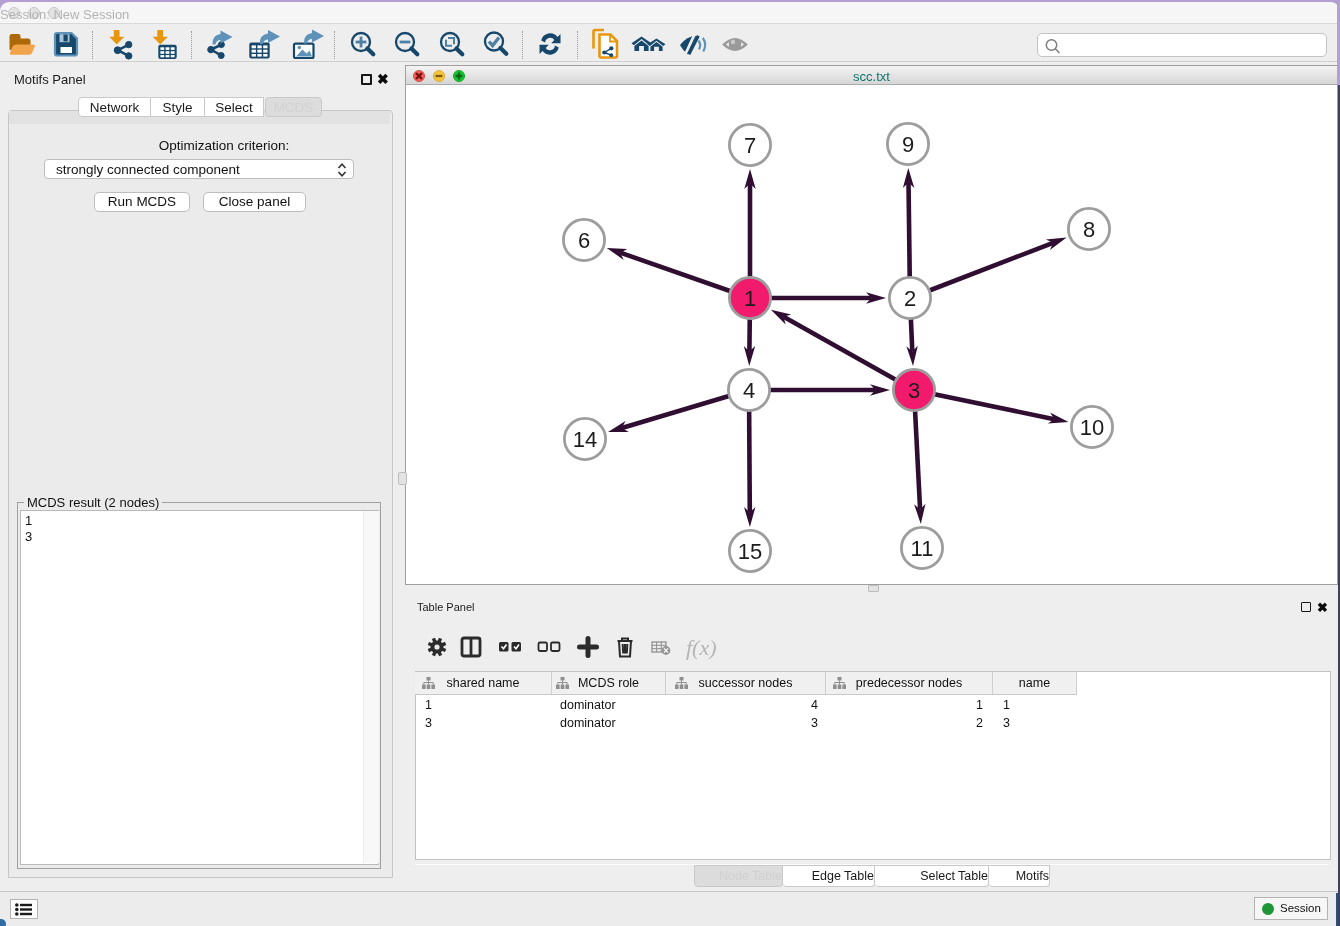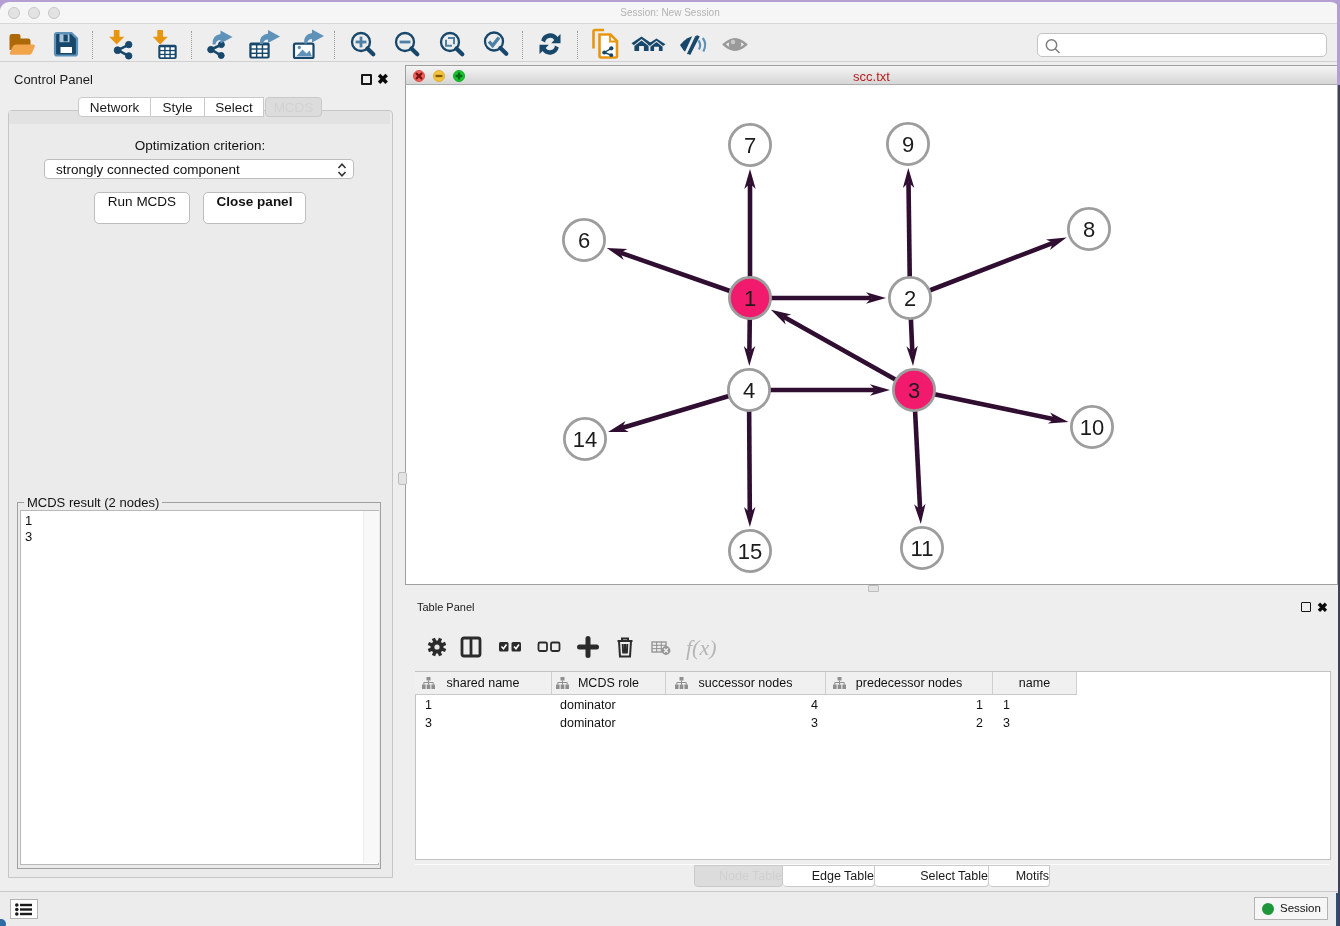--- a/index.html
+++ b/index.html
@@ -4,48 +4,48 @@
 <style>
 html,body{margin:0;padding:0;}
 body{width:1340px;height:926px;position:relative;overflow:hidden;
  font-family:"Liberation Sans",sans-serif;background:#eeeeee;}
 .abs{position:absolute;}
 
 #purpletop{left:0;top:0;width:1340px;height:10px;background:#b49fd3;}
 #titlebar{left:0;top:2px;width:1340px;height:21px;background:#f6f6f6;
  border-bottom:1px solid #d8d8d8;border-radius:9px 9px 0 0;}
 .tl{width:12px;height:12px;border-radius:50%;background:#e3e3e3;border:1px solid #c8c8c8;top:7px;box-sizing:border-box;}
-#wintitle{left:0;top:7px;width:1340px;text-align:center;font-size:10px;color:#b3b3b3;}
+#wintitle{left:0;top:7px;width:1340px;font-size:13px;color:#b3b3b3;}
 #toolbar{left:0;top:24px;width:1340px;height:38px;background:#eeeeee;border-bottom:1px solid #d0d0d0;box-sizing:border-box;}
 .tsep{top:31px;width:0;height:28px;border-left:1px dotted #9a9a9a;}
 #searchbox{left:1037px;top:33px;width:288px;height:22px;background:#fff;border:1px solid #c3c3c3;border-radius:5px;}
 
 #cptitle{left:14px;top:72px;font-size:13px;color:#1c1c1c;}
 #cpfloat{left:361px;top:74px;width:11px;height:11px;border:2px solid #161616;box-sizing:border-box;border-radius:1px;}
 #cpclose{left:377px;top:71px;font-size:14px;font-weight:bold;color:#0a0a0a;}
 #cppane{left:8px;top:110px;width:383px;height:766px;background:#ebebeb;border:1px solid #c6c6c6;border-radius:4px 4px 0 0;}
 #cpband{left:9px;top:111px;width:381px;height:13px;background:#e2e2e2;}
 .tabw{position:absolute;top:97px;height:20px;background:#fff;border:1px solid #c9c9c9;
  box-sizing:border-box;text-align:center;font-size:13.5px;color:#1a1a1a;line-height:19px;}
 .tabsel{background:#dcdcdc;color:#d2d2d2;border-radius:4px;}
-#optlabel{left:0px;top:138px;width:400px;text-align:center;font-size:13.5px;color:#111;}
+#optlabel{left:0px;top:138px;width:400px;text-align:center;font-size:13.5px;color:#111;padding-left:24px;}
 #dropdown{left:44px;top:159px;width:310px;height:20px;background:#fff;border:1px solid #bdbdbd;border-radius:4px;
  font-size:13.5px;color:#111;line-height:19px;padding-left:11px;box-sizing:border-box;}
-.btn{position:absolute;top:192px;height:32px;background:#fff;border:1px solid #bdbdbd;border-radius:5px;
+.btn{position:absolute;top:192px;height:20px;background:#fff;border:1px solid #bdbdbd;border-radius:5px;
  box-sizing:border-box;text-align:center;font-size:13.5px;color:#111;line-height:18px;}
 #fieldset{left:17px;top:502px;width:364px;height:367px;border:1px solid #a0a0a0;box-sizing:border-box;}
 #fslegend{left:24px;top:495px;background:#ebebeb;font-size:13px;color:#111;padding:0 3px;}
 #fstext{left:20px;top:510px;width:359px;height:355px;background:#fff;border:1px solid #b9b9b9;box-sizing:border-box;
  font-size:13px;color:#111;line-height:15.5px;padding:2px 0 0 4px;}
 #fsscroll{left:363px;top:511px;width:15px;height:352px;background:#f8f8f8;border-left:1px solid #ededed;}
 
 #netwin{left:405px;top:65px;width:933px;height:520px;background:#fff;border:1px solid #9f9f9f;box-sizing:border-box;}
 #nettitle{left:405px;top:65px;width:933px;height:20px;
  background:linear-gradient(#f4f4f4,#d6d6d6);border:1px solid #9f9f9f;border-bottom:1px solid #ababab;box-sizing:border-box;}
-#netname{left:405px;top:69px;width:933px;text-align:center;font-size:13px;color:#b91c1c;}
+#netname{left:405px;top:69px;width:933px;text-align:center;font-size:13px;color:#0f766e;}
 .mac{width:12px;height:12px;border-radius:50%;top:70px;box-sizing:border-box;}
 
 #tptitle{left:417px;top:601px;font-size:11px;color:#1c1c1c;}
 #tpfloat{left:1301px;top:602px;width:10px;height:10px;border:1.8px solid #161616;box-sizing:border-box;border-radius:1px;}
 #tpclose{left:1317px;top:600px;font-size:13px;font-weight:bold;color:#0a0a0a;}
 #tbl{left:415px;top:671px;width:914px;height:187px;background:#fff;border:1px solid #c2c2c2;}
 .th{position:absolute;top:672px;height:23px;background:#f0f0f0;border-right:1px solid #cfcfcf;border-bottom:1px solid #c9c9c9;
  box-sizing:border-box;text-align:center;font-size:12.5px;color:#111;line-height:23px;}
 .td{position:absolute;font-size:12.5px;color:#111;height:18px;line-height:18px;}
 .btab{position:absolute;top:865px;height:22px;background:#fff;border:1px solid #c9c9c9;box-sizing:border-box;
@@ -165,38 +165,38 @@
 <div class="abs tsep" style="left:191px;"></div>
 <div class="abs tsep" style="left:334px;"></div>
 <div class="abs tsep" style="left:522px;"></div>
 <div class="abs tsep" style="left:577px;"></div>
 <div class="abs" id="searchbox"></div>
 <svg class="abs" style="left:1044px;top:38px;" width="20" height="19" viewBox="0 0 20 19">
     <circle cx="7.5" cy="7" r="5.2" fill="none" stroke="#7d7d7d" stroke-width="1.5"></circle>
     <line x1="11.3" y1="10.8" x2="15.5" y2="15" stroke="#7d7d7d" stroke-width="1.5"></line>
   </svg>
 
-<div class="abs" id="cptitle">Control Panel</div>
+<div class="abs" id="cptitle">Motifs Panel</div>
 <div class="abs" id="cpfloat"></div>
 <div class="abs" id="cpclose">✖</div>
 <div class="abs" id="cppane"></div>
 <div class="abs" id="cpband"></div>
 <div class="abs tabw" style="left:78px;width:73px;border-radius:4px 0 0 4px;">Network</div>
 <div class="abs tabw" style="left:151px;width:54px;border-left:none;">Style</div>
 <div class="abs tabw" style="left:205px;width:59px;border-left:none;">Select</div>
 <div class="abs tabw tabsel" style="left:265px;width:57px;">MCDS</div>
 <div class="abs" id="optlabel">Optimization criterion:</div>
 <div class="abs" id="dropdown">strongly connected component
 <svg style="position:absolute;right:6px;top:3px;" width="10" height="14" viewBox="0 0 10 14">
 <path d="M1.5 5 L5 1.2 L8.5 5" fill="none" stroke="#333" stroke-width="1.6"></path>
 <path d="M1.5 9 L5 12.8 L8.5 9" fill="none" stroke="#333" stroke-width="1.6"></path>
     </svg>
 </div>
 <div class="abs btn" style="left:94px;width:96px;">Run MCDS</div>
-<div class="abs btn" style="left:203px;width:103px;font-weight:bold;">Close panel</div>
+<div class="abs btn" style="left:203px;width:103px;">Close panel</div>
 <div class="abs" id="fieldset"></div>
 <div class="abs" id="fslegend">MCDS result (2 nodes)</div>
 <div class="abs" id="fstext">1<br>3</div>
 <div class="abs" id="fsscroll"></div>
 
 <div class="abs" id="netwin"></div>
 <div class="abs" id="nettitle"></div>
 <div class="abs" id="netname">scc.txt</div>
 <div class="abs mac" style="left:413px;background:#f2615b;border:1px solid #d6504a;"></div>
 <div class="abs mac" style="left:433px;background:#f5c43d;border:1px solid #ddad2f;"></div>

